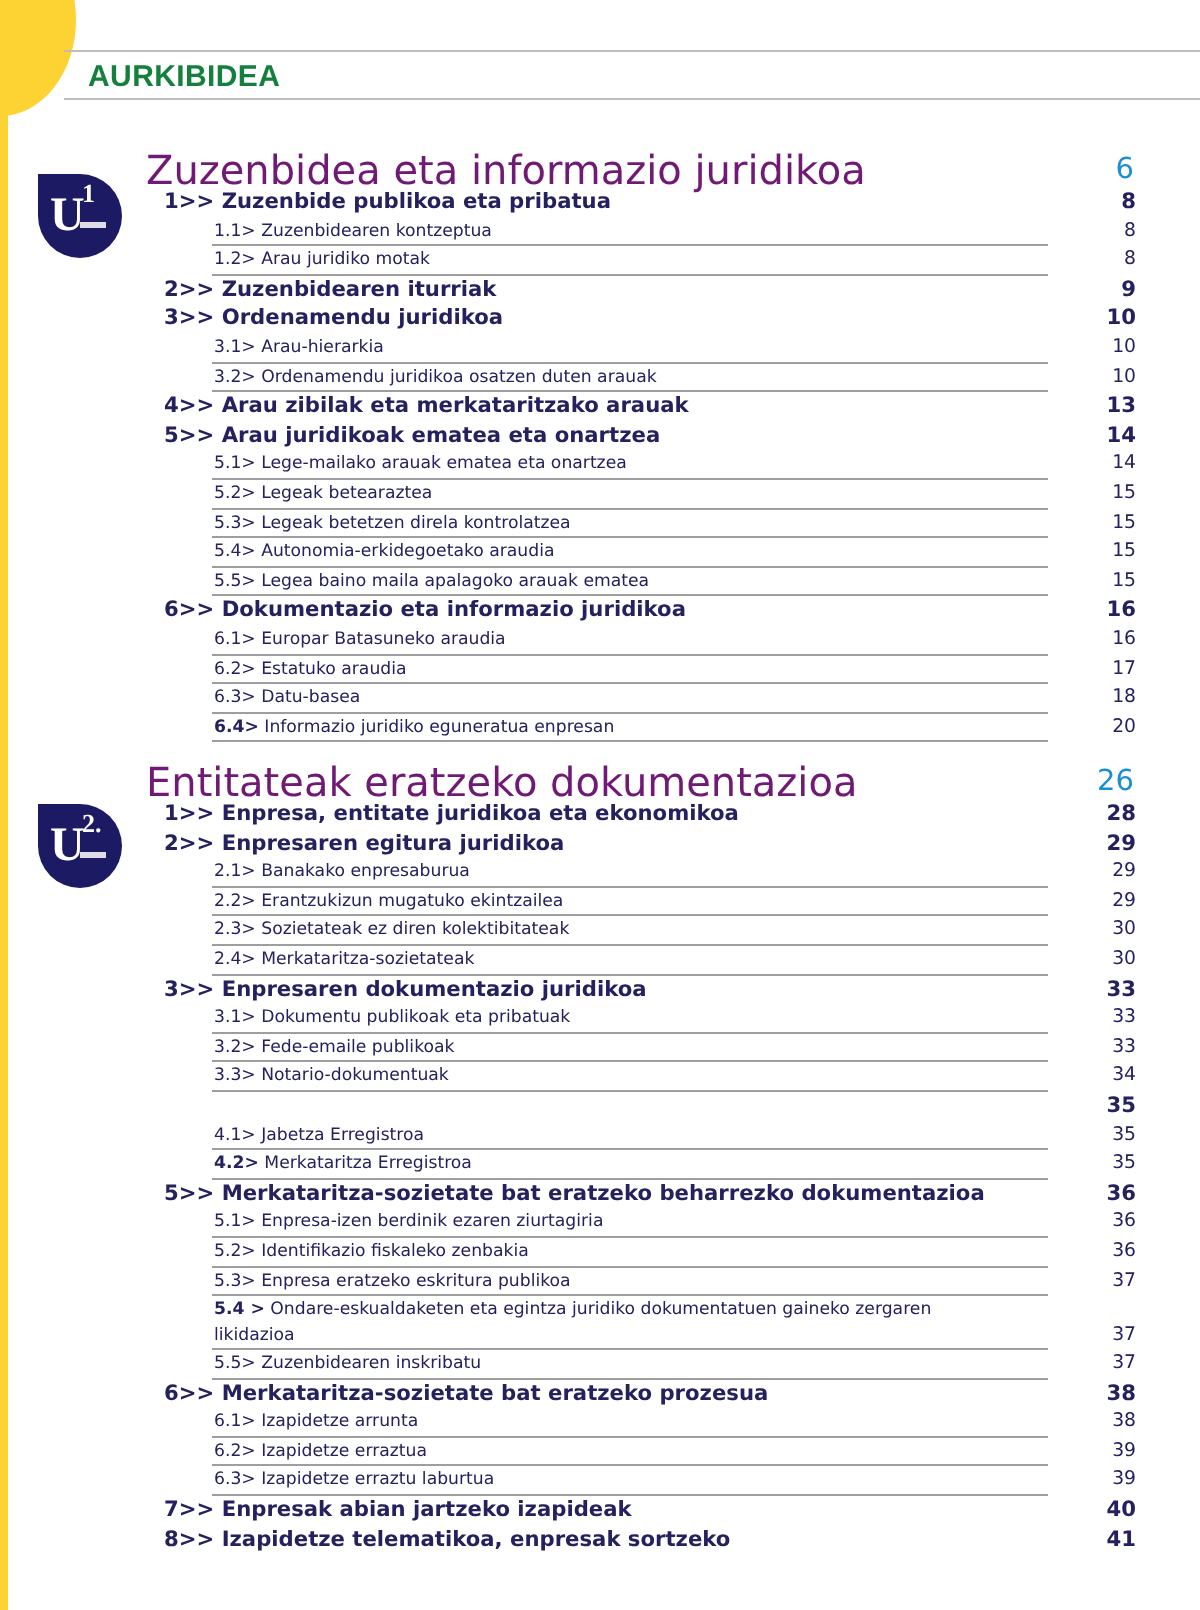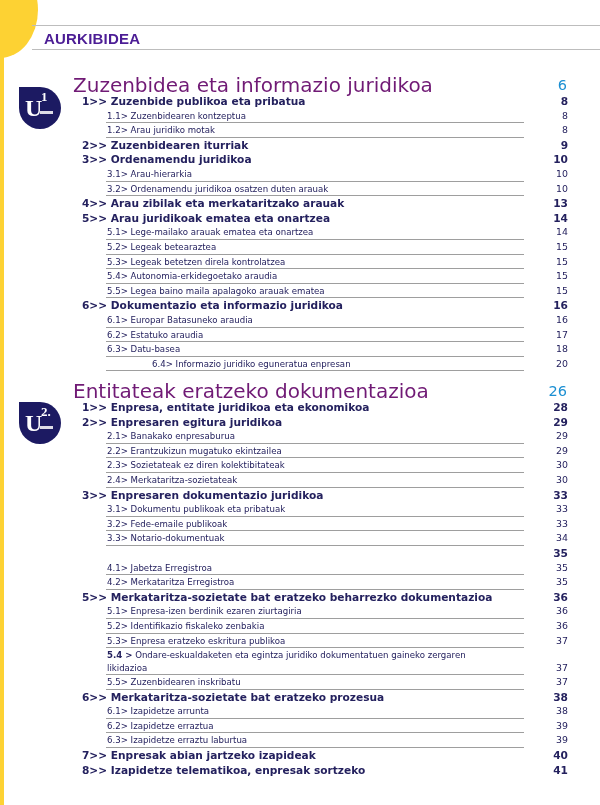--- a/index.html
+++ b/index.html
@@ -47,21 +47,21 @@
       height: 1px;
       background: #bdbdbd;
     }
     .page-title {
       position: absolute;
       left: 44px;
       top: 30px;
       font-family: "Liberation Sans", sans-serif;
       font-weight: bold;
       font-size: 15px;
-      color: #4c1d95;
+      color: #15803d;
       letter-spacing: 0.2px;
     }
     .unit-badge {
       position: absolute;
       left: 19px;
       width: 42px;
       height: 42px;
       background: #1c1a62;
       border-radius: 0 50% 50% 50%;
     }
@@ -298,21 +298,21 @@
         <span class="label"><span class="num-prefix" style="font-weight: normal;">6.2&gt;</span> <span>Estatuko araudia</span></span>
         <span class="page">17</span>
         <span class="underline"></span>
       </div>
       <div class="row sub">
         <span class="label"><span class="num-prefix" style="font-weight: normal;">6.3&gt;</span> <span>Datu-basea</span></span>
         <span class="page">18</span>
         <span class="underline"></span>
       </div>
       <div class="row sub">
-        <span class="label"><span class="num-prefix" style="font-weight: normal; margin-left: 45px;">6.4&gt;</span> <span>Informazio juridiko eguneratua enpresan</span></span>
+        <span class="label"><span class="num-prefix" style="font-weight: bold;">6.4&gt;</span> <span>Informazio juridiko eguneratua enpresan</span></span>
         <span class="page">20</span>
         <span class="underline"></span>
       </div>
     </div>
 </div>
 
 <div class="unit" id="unit-1" style="top:382px;">
   <div class="unit-title-row">
     <span class="unit-title">Entitateak eratzeko dokumentazioa</span>
     <span class="unit-page">26</span>
@@ -367,21 +367,21 @@
       </div>
       <div class="row section">
         <span class="page">35</span>
       </div>
       <div class="row sub">
         <span class="label"><span class="num-prefix" style="font-weight: normal;">4.1&gt;</span> <span>Jabetza Erregistroa</span></span>
         <span class="page">35</span>
         <span class="underline"></span>
       </div>
       <div class="row sub">
-        <span class="label"><span class="num-prefix" style="font-weight: normal;">4.2&gt;</span> <span>Merkataritza Erregistroa</span></span>
+        <span class="label"><span class="num-prefix" style="font-weight: bold;">4.2&gt;</span> <span>Merkataritza Erregistroa</span></span>
         <span class="page">35</span>
         <span class="underline"></span>
       </div>
       <div class="row section">
         <span class="label"><span class="num-prefix">5&gt;&gt;</span> <span>Merkataritza-sozietate bat eratzeko beharrezko dokumentazioa</span></span>
         <span class="page">36</span>
       </div>
       <div class="row sub">
         <span class="label"><span class="num-prefix" style="font-weight: normal;">5.1&gt;</span> <span>Enpresa-izen berdinik ezaren ziurtagiria</span></span>
         <span class="page">36</span>

